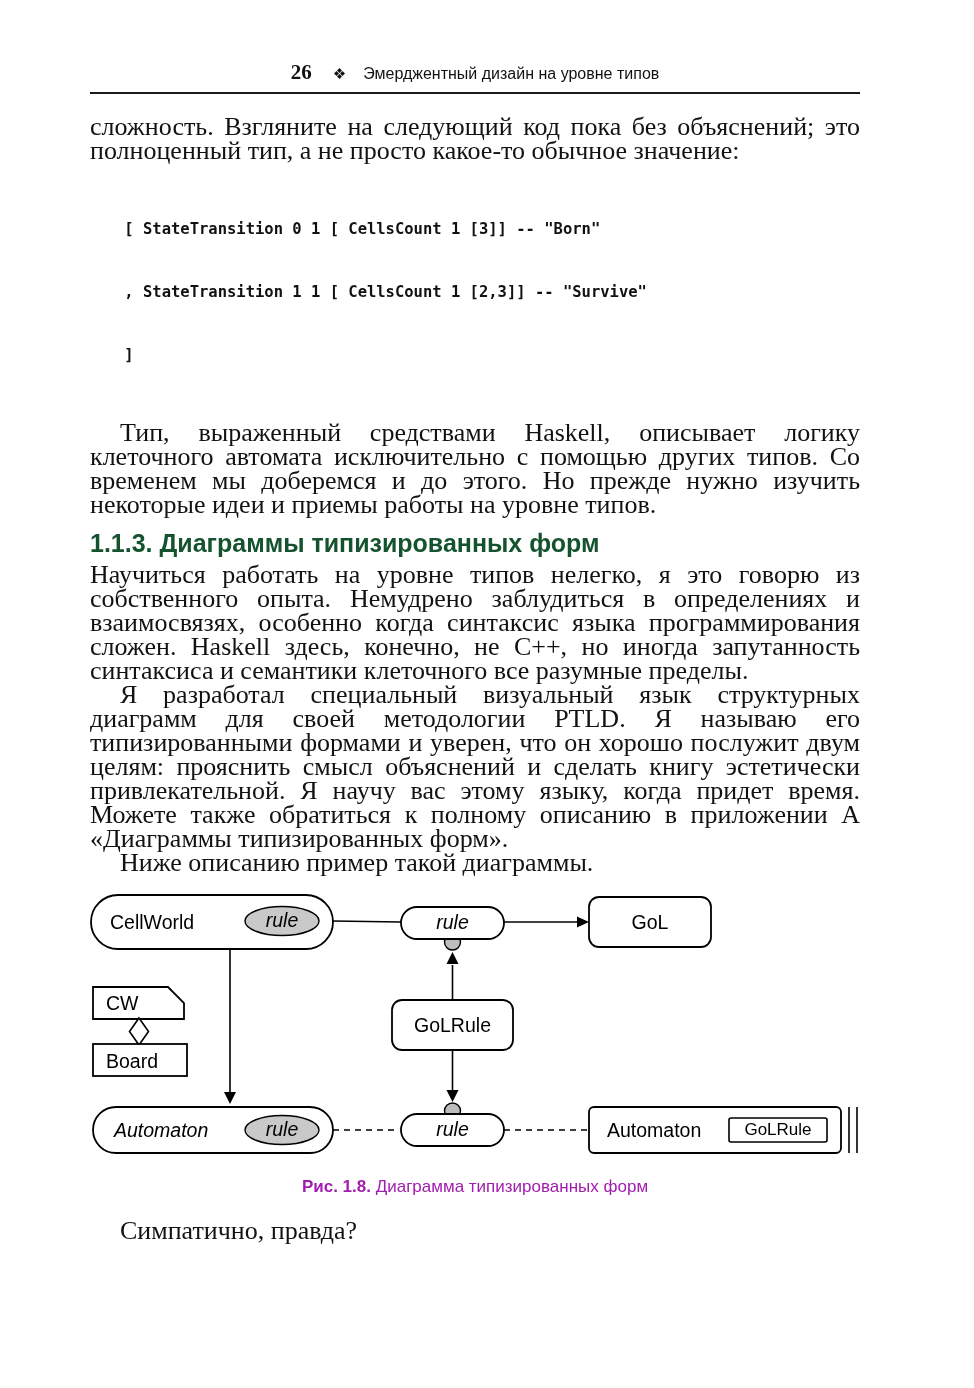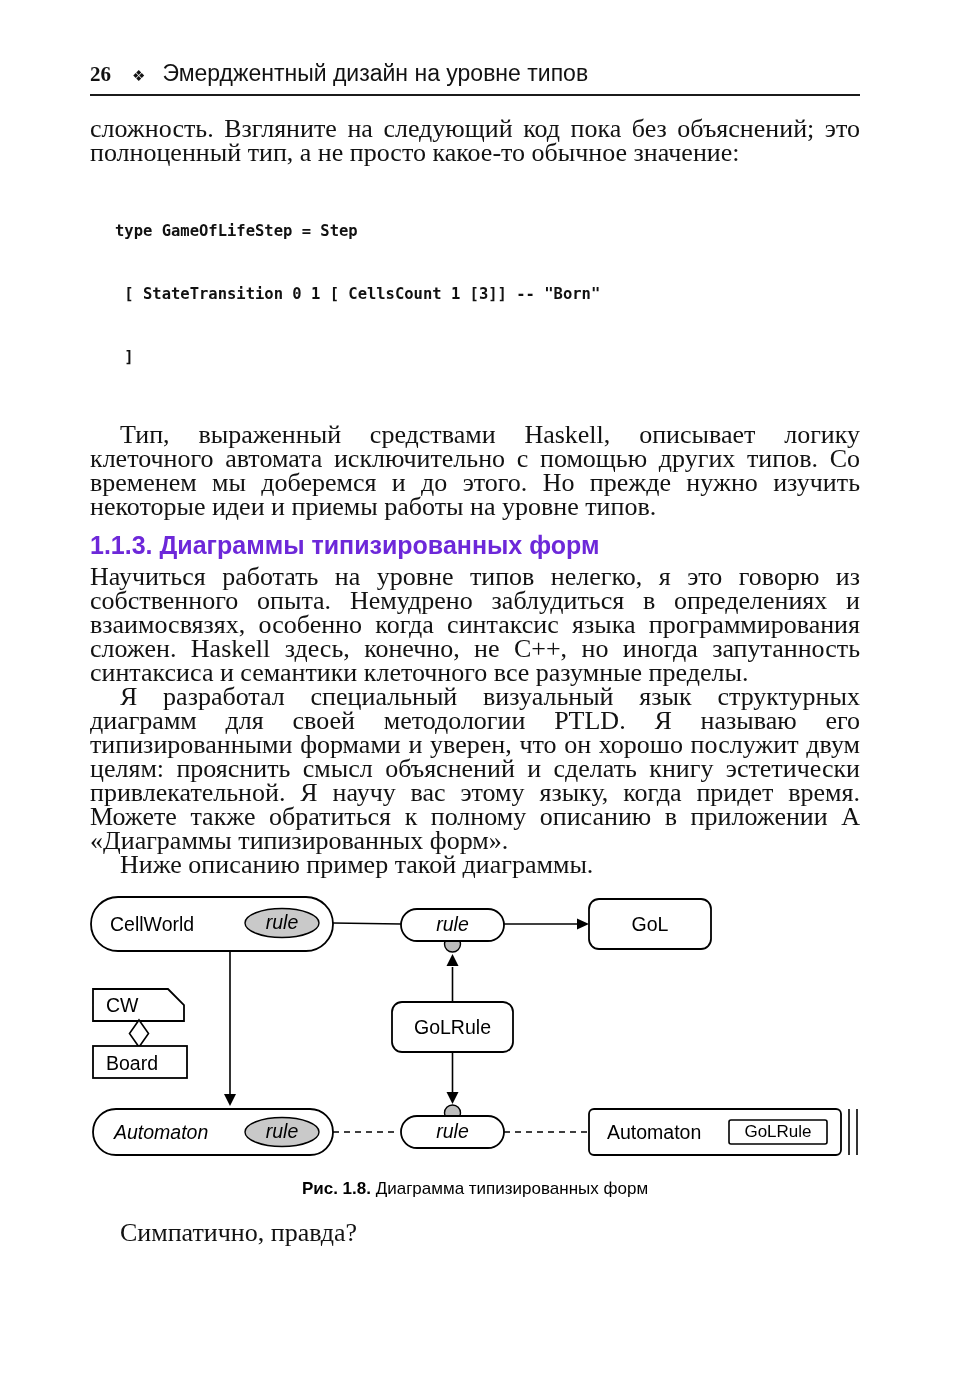--- a/index.html
+++ b/index.html
@@ -3,47 +3,47 @@
 <meta charset="utf-8">
 <style>
   * { margin:0; padding:0; box-sizing:border-box; }
   html, body { width:974px; }
   body {
     height:1388px; overflow:hidden; background:#ffffff; color:#121212;
     font-family:"Liberation Serif", serif;
   }
   .page { padding:60px 114px 0 90px; }
 
-  .header { display:flex; align-items:baseline; }
+  .header { display:flex; align-items:baseline;justify-content:center; }
   .page-num { font-size:21px; font-weight:bold; }
   .diamond { font-family:"DejaVu Sans", sans-serif; font-size:15px; margin:0 17px 0 21px; }
-  .header-title { font-family:"Liberation Sans", sans-serif; font-size:23px; }
+  .header-title { font-family:"Liberation Sans", sans-serif; font-size:16px; }
   .header-rule { border:none; border-top:2px solid #1b1b1b; margin-top:7px; }
 
   p.body { font-size:26px; line-height:24px; text-align:justify; }
   p.indent { text-indent:30px; }
   p.intro { margin-top:21px; }
   p.after-code { margin-top:12px; }
 
   .code {
     font-family:"DejaVu Sans Mono", monospace; font-weight:bold;
     font-size:15.5px; line-height:21px; margin:14px 0 13px 25px;
     white-space:pre; color:#111;
   }
 
   h2.s113 {
     font-family:"Liberation Sans", sans-serif; font-weight:bold;
-    font-size:25px; margin:12px 0 5px; color:#6d28d9;
+    font-size:25px; margin:12px 0 5px; color:#14532d;
   }
 
   figure.figure { margin-top:14px; }
   .diagram { display:block; }
   figcaption.caption {
     text-align:center; font-family:"Liberation Sans", sans-serif;
-    font-size:17px; margin-top:12px; color:#000000;
+    font-size:17px; margin-top:12px; color:#a21caf;
   }
   figcaption.caption b { font-weight:bold; }
   p.nice { margin-top:22px; }
 
   
   .box  { fill:#ffffff; stroke:#000000; stroke-width:1.8; }
   .thin { stroke-width:1.6; }
   .ln   { stroke:#000000; stroke-width:1.6; fill:none; }
   .dash { stroke-dasharray:6 5; }
   .pill { fill:#c9c9c9; stroke:#000000; stroke-width:1.4; }
@@ -62,22 +62,22 @@
   <div class="header">
     <span class="page-num">26</span>
     <span class="diamond">❖</span>
     <span class="header-title">Эмерджентный дизайн на уровне типов</span>
   </div>
   <hr class="header-rule">
 
   <p class="body intro">сложность. Взгляните на следующий код пока без объяснений; это полноценный тип, а не просто какое-то обычное значение:</p>
 
   <div class="code">
-    <div class="code-line">type GameOfLifeStep = Step</div>
     <div class="code-line"> [ StateTransition 0 1 [ CellsCount 1 [3]] -- "Born"</div>
+    <div class="code-line"> , StateTransition 1 1 [ CellsCount 1 [2,3]] -- "Survive"</div>
     <div class="code-line"> ]</div>
   </div>
 
   <p class="body indent after-code">Тип, выраженный средствами Haskell, описывает логику клеточного автомата исключительно с помощью других типов. Со временем мы доберемся и до этого. Но прежде нужно изучить некоторые идеи и приемы работы на уровне типов.</p>
 
   <h2 class="s113">1.1.3. Диаграммы типизированных форм</h2>
 
   <p class="body">Научиться работать на уровне типов нелегко, я это говорю из собственного опыта. Немудрено заблудиться в определениях и взаимосвязях, особенно когда синтаксис языка программирования сложен. Haskell здесь, конечно, не C++, но иногда запутанность синтаксиса и семантики клеточного все разумные пределы.</p>
   <p class="body indent">Я разработал специальный визуальный язык структурных диаграмм для своей методологии PTLD. Я называю его типизированными формами и уверен, что он хорошо послужит двум целям: прояснить смысл объяснений и сделать книгу эстетически привлекательной. Я научу вас этому языку, когда придет время. Можете также обратиться к полному описанию в приложении А «Диаграммы типизированных форм».</p>
   <p class="body indent">Ниже описанию пример такой диаграммы.</p>

